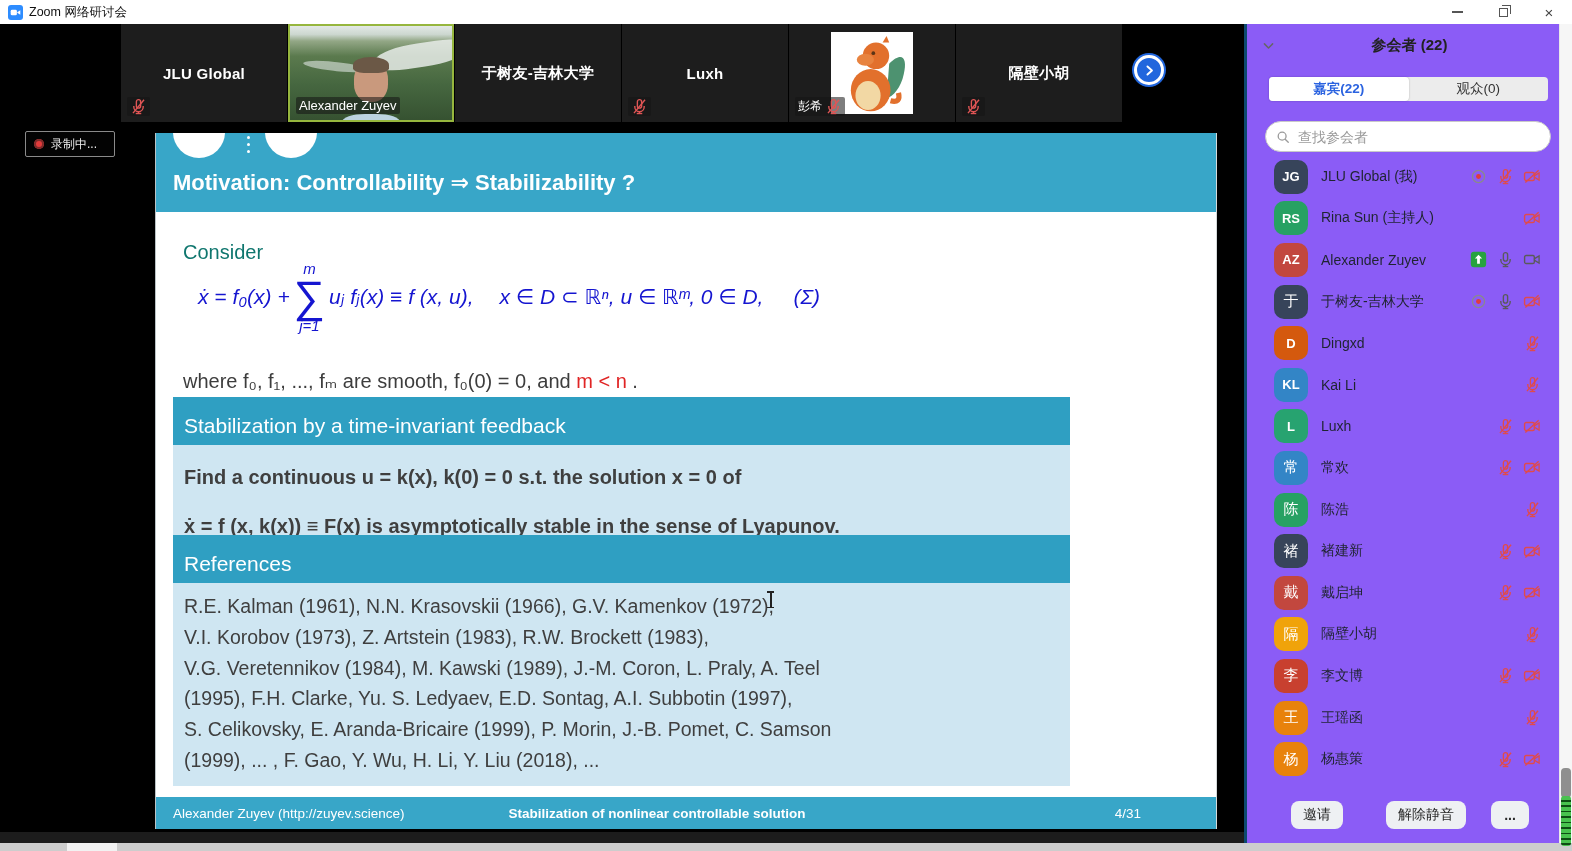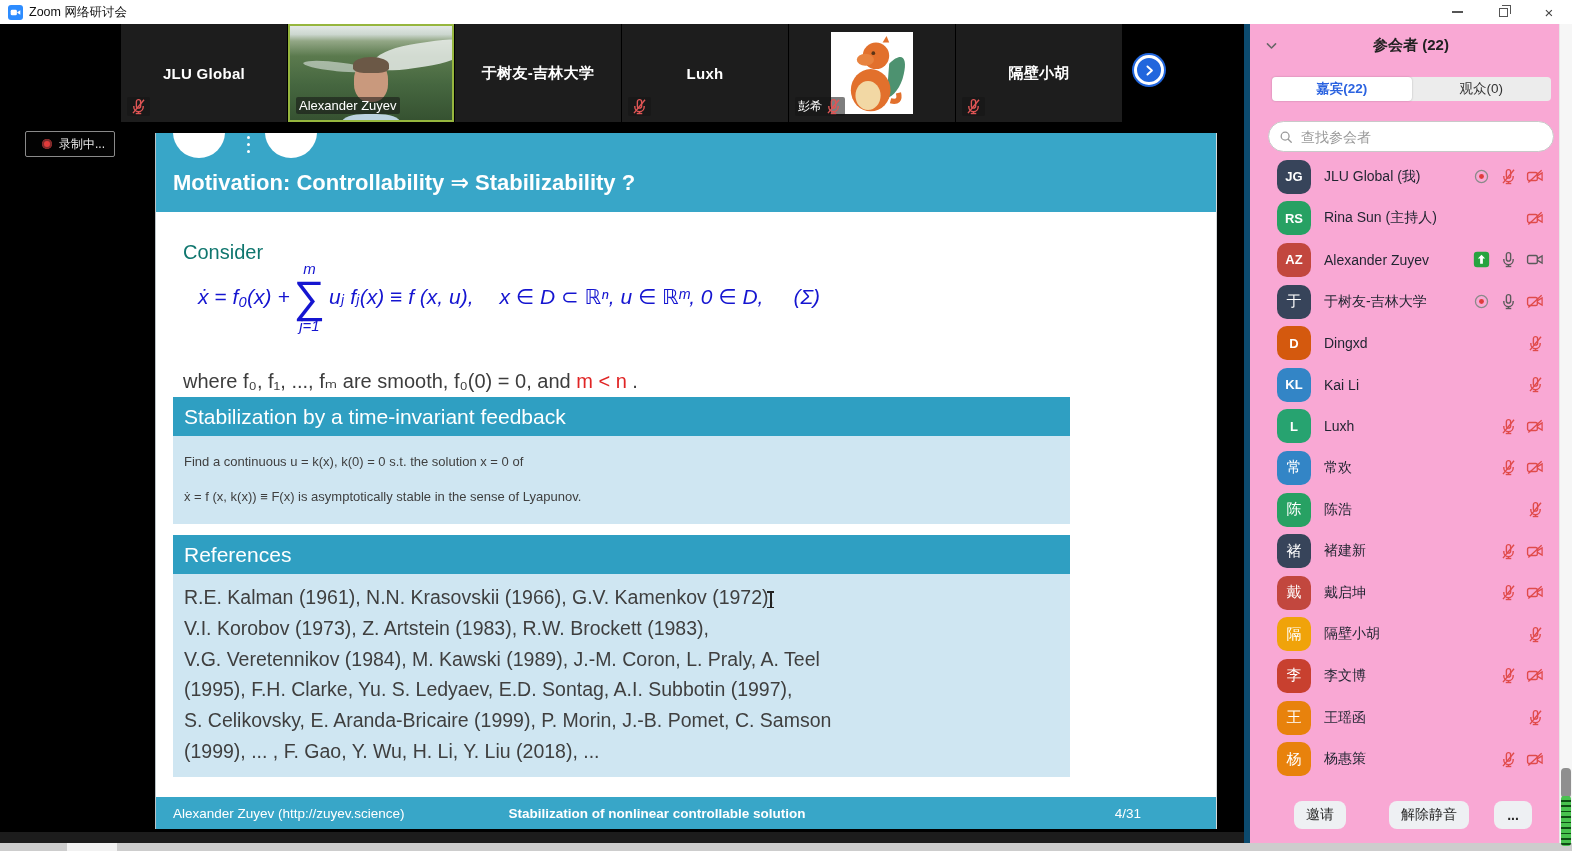--- a/index.html
+++ b/index.html
@@ -43,21 +43,21 @@
   .az-shirt{position:absolute;left:50%;bottom:-10px;transform:translateX(-50%);width:58px;height:20px;
            background:#bcd3e0;border-radius:40% 40% 0 0;}
   .pic-box{position:absolute;left:50%;top:8px;transform:translateX(-50%);width:82px;height:82px;background:#fff;}
   .next-btn{position:absolute;left:1134px;top:55px;width:30px;height:30px;border-radius:50%;
             background:#2166dd;border:3px solid #fff;box-shadow:0 0 0 2px #2166dd;
             display:flex;align-items:center;justify-content:center;}
 
   
   .rec-pill{position:absolute;left:25px;top:131px;width:90px;height:26px;border:1px solid #8a8a8a;
             border-radius:2px;background:rgba(10,10,10,.35);display:flex;align-items:center;
-            padding-left:16px;gap:7px;}
+            padding-left:8px;gap:7px;}
   .rec-dot{width:10px;height:10px;border-radius:50%;background:#e23b3b;box-shadow:inset 0 0 0 2px #7d2a2a;}
   .rec-label{color:#eee;font-size:12px;}
 
   
   .slide{position:absolute;left:155px;top:133px;width:1062px;height:696px;background:#fff;
          border-left:1px solid rgba(130,145,150,.55);border-right:1px solid rgba(130,145,150,.35);}
   .slide-header{position:absolute;left:0;top:0;width:100%;height:79px;background:#38a6c8;overflow:hidden;}
   .logo-circle{position:absolute;top:-27px;width:52px;height:52px;border-radius:50%;background:#fff;}
   .logo-dots{position:absolute;left:91px;top:3px;display:flex;flex-direction:column;gap:4px;}
   .logo-dots i{width:3px;height:3px;border-radius:50%;background:#fff;}
@@ -66,45 +66,45 @@
   .formula{position:absolute;left:42px;top:128px;width:880px;display:flex;align-items:center;
            color:#1515d0;font-style:italic;font-size:21px;}
   .sum{display:flex;flex-direction:column;align-items:center;line-height:1;margin:0 4px;}
   .sum .lim{font-size:15px;font-style:italic;}
   .sum .sig{font-size:44px;font-style:normal;line-height:.95;}
   .f-cond{margin-left:26px;}
   .f-tag{margin-left:30px;}
   .where-line{position:absolute;left:27px;top:236px;font-size:20px;color:#3d3d3d;}
   .where-line .red{color:#e02525;}
   .sbox{position:absolute;left:17px;width:897px;}
-  .sbox-title{background:#2f9fc2;color:#fff;font-size:21px;padding:8px 11px 7px;}
+  .sbox-title{background:#2f9fc2;color:#fff;font-size:21px;padding:17px 11px 7px;}
   .sbox-body{background:#cfe6f2;color:#3f3f3f;white-space:pre-line;padding:8px 11px 10px;}
   .box-feedback{top:264px;}
-  .box-feedback .sbox-body{font-size:13px;line-height:35px;}
+  .box-feedback .sbox-body{font-size:20px;line-height:49px;font-weight:bold;}
   .box-references{top:402px;}
   .box-references .sbox-body{font-size:19.5px;line-height:30.8px;}
   .slide-footer{position:absolute;left:0;bottom:0;width:100%;height:32px;background:#38a6c8;color:#fff;
                 display:flex;align-items:center;padding:0 17px;font-size:13.5px;}
   .sf-left{flex:1;}
   .sf-center{flex:1;text-align:center;font-weight:bold;}
   .sf-right{flex:1;text-align:right;padding-right:58px;}
   .ibeam{position:absolute;left:766px;top:591px;width:9px;height:17px;}
   .ibeam i{position:absolute;background:#222;}
   .ibeam .v{left:4px;top:0;width:1.5px;height:17px;}
   .ibeam .t{left:1px;top:0;width:7px;height:1.5px;}
   .ibeam .b{left:1px;bottom:0;width:7px;height:1.5px;}
 
   
   .strip-dark{position:absolute;left:0;top:832px;width:1244px;height:11px;background:#1c1c1c;}
   .taskbar{position:absolute;left:0;top:843px;width:1572px;height:8px;background:#cdcdcd;}
   .taskbar .seg{position:absolute;left:67px;top:0;width:50px;height:8px;background:#f2f2f2;}
 
   
-  .panel{position:absolute;left:1244px;top:24px;width:328px;height:819px;background:#f9a8d4;
-         border-left:6px solid #0c4a6e;}
+  .panel{position:absolute;left:1244px;top:24px;width:328px;height:819px;background:#8b5cf6;
+         border-left:3px solid #0c4a6e;}
   .panel-header{position:relative;height:44px;}
   .collapse-btn{position:absolute;left:13px;top:13px;width:16px;height:16px;display:flex;
                 align-items:center;justify-content:center;}
   .panel-title{position:absolute;left:0;right:0;top:12px;text-align:center;font-size:15px;
                font-weight:bold;color:#222;}
   .tabs{position:absolute;left:22px;top:53px;width:279px;height:24px;background:#ececec;
         border-radius:4px;display:flex;}
   .tab{flex:1;display:flex;align-items:center;justify-content:center;font-size:13.5px;color:#333;}
   .tab.active{background:#fff;border-radius:4px;box-shadow:0 0 2px rgba(0,0,0,.25);
               color:#2b63e0;font-weight:bold;}

